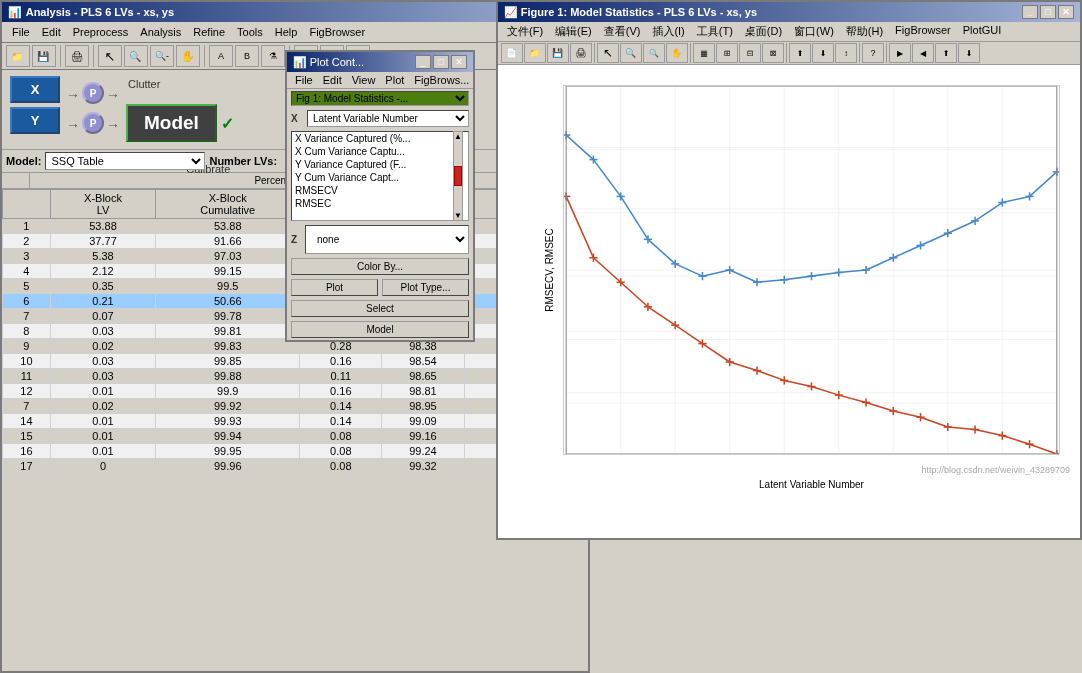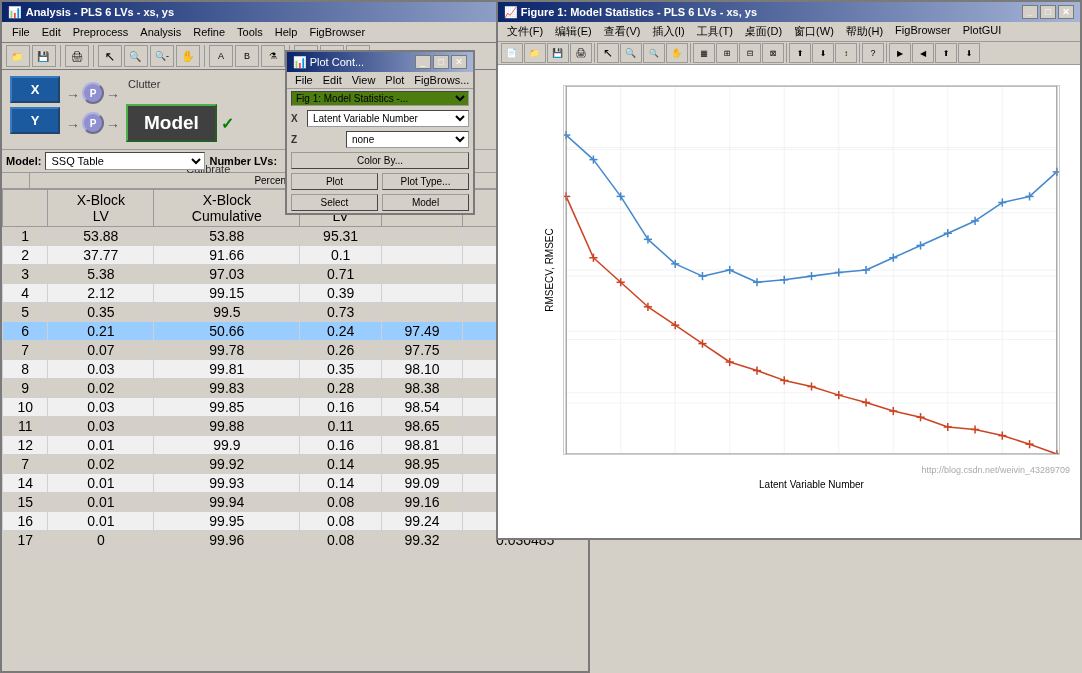--- a/index.html
+++ b/index.html
@@ -177,21 +177,21 @@
     }
 
     
     .table-container {
       overflow-y: auto;
       height: calc(673px - 200px);
     }
     .data-table {
       width: 100%;
       border-collapse: collapse;
-      font-size: 14px;
+      font-size: 11px;
     }
     .data-table th {
       background: #d4d0c8;
       border: 1px solid #9a9a9a;
       padding: 2px 4px;
       text-align: center;
       font-weight: normal;
     }
     .data-table td {
       border: 1px solid #d0d0d0;
@@ -259,22 +259,21 @@
       display: flex;
       align-items: center;
       gap: 2px;
     }
     .z-label { font-size: 10px; color: #333; font-weight: bold; width: 12px; }
     .z-select {
       flex: 1;
       font-size: 10px;
       background: white;
       border: 1px inset #9a9a9a;
-      padding: 1px;
-      margin-left: 41px;
+      padding: 7px;
     }
     .colorby-row {
       padding: 2px 4px;
     }
     .colorby-btn {
       width: 100%;
       background: #d4d0c8;
       border: 1px outset #9a9a9a;
       padding: 2px;
       font-size: 10px;
@@ -292,20 +291,21 @@
       border: 1px outset #9a9a9a;
       padding: 2px 4px;
       font-size: 10px;
       cursor: pointer;
       text-align: center;
     }
     .select-tool-row {
       display: flex;
       padding: 2px 4px;
       gap: 4px;
+      flex-direction: column;
     }
     .select-btn {
       flex: 1;
       background: #d4d0c8;
       border: 1px outset #9a9a9a;
       padding: 2px 4px;
       font-size: 10px;
       cursor: pointer;
       text-align: center;
     }
@@ -656,20 +656,35 @@
     </select>
   </div>
 
   <div class="dropdown-row">
     <span class="dropdown-label">X</span>
     <select class="dropdown-select">
       <option>Latent Variable Number</option>
     </select>
   </div>
 
+  <div class="list-box-wrapper">
+    <div class="list-box-inner">
+      <div class="list-item">X Variance Captured (%...</div>
+      <div class="list-item">X Cum Variance Captu...</div>
+      <div class="list-item">Y Variance Captured (F...</div>
+      <div class="list-item">Y Cum Variance Capt...</div>
+      <div class="list-item">RMSECV</div>
+      <div class="list-item">RMSEC</div>
+    </div>
+    <div style="position:absolute;right:6px;top:0;bottom:0;width:10px;background:#d4d0c8;border:1px solid #9a9a9a;display:flex;flex-direction:column;justify-content:space-between;align-items:center;">
+      <div style="font-size:8px;">▲</div>
+      <div style="width:8px;height:20px;background:#cc2222;border:1px solid #aa0000;"></div>
+      <div style="font-size:8px;">▼</div>
+    </div>
+  </div>
 
   <div class="z-row">
     <span class="z-label">Z</span>
     <select class="z-select">
       <option>none</option>
     </select>
   </div>
 
   <div class="colorby-row">
     <button class="colorby-btn">Color By...</button>

